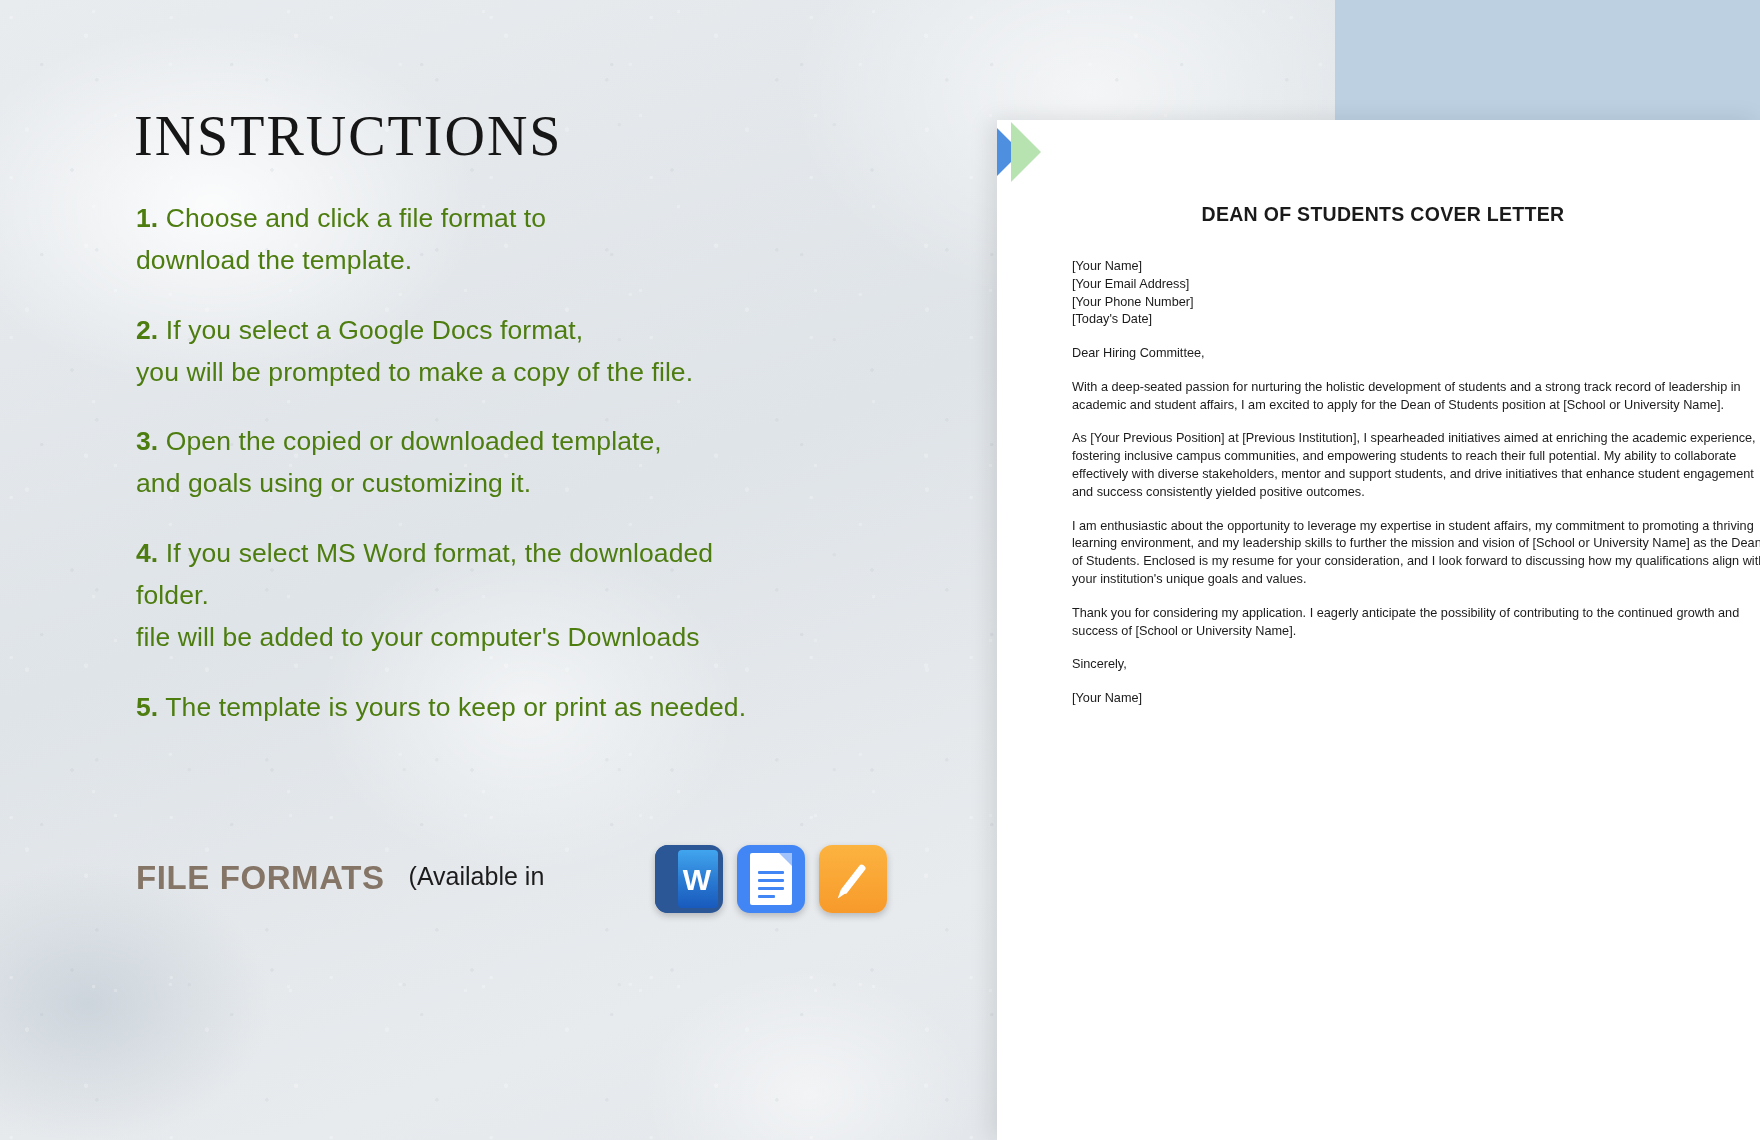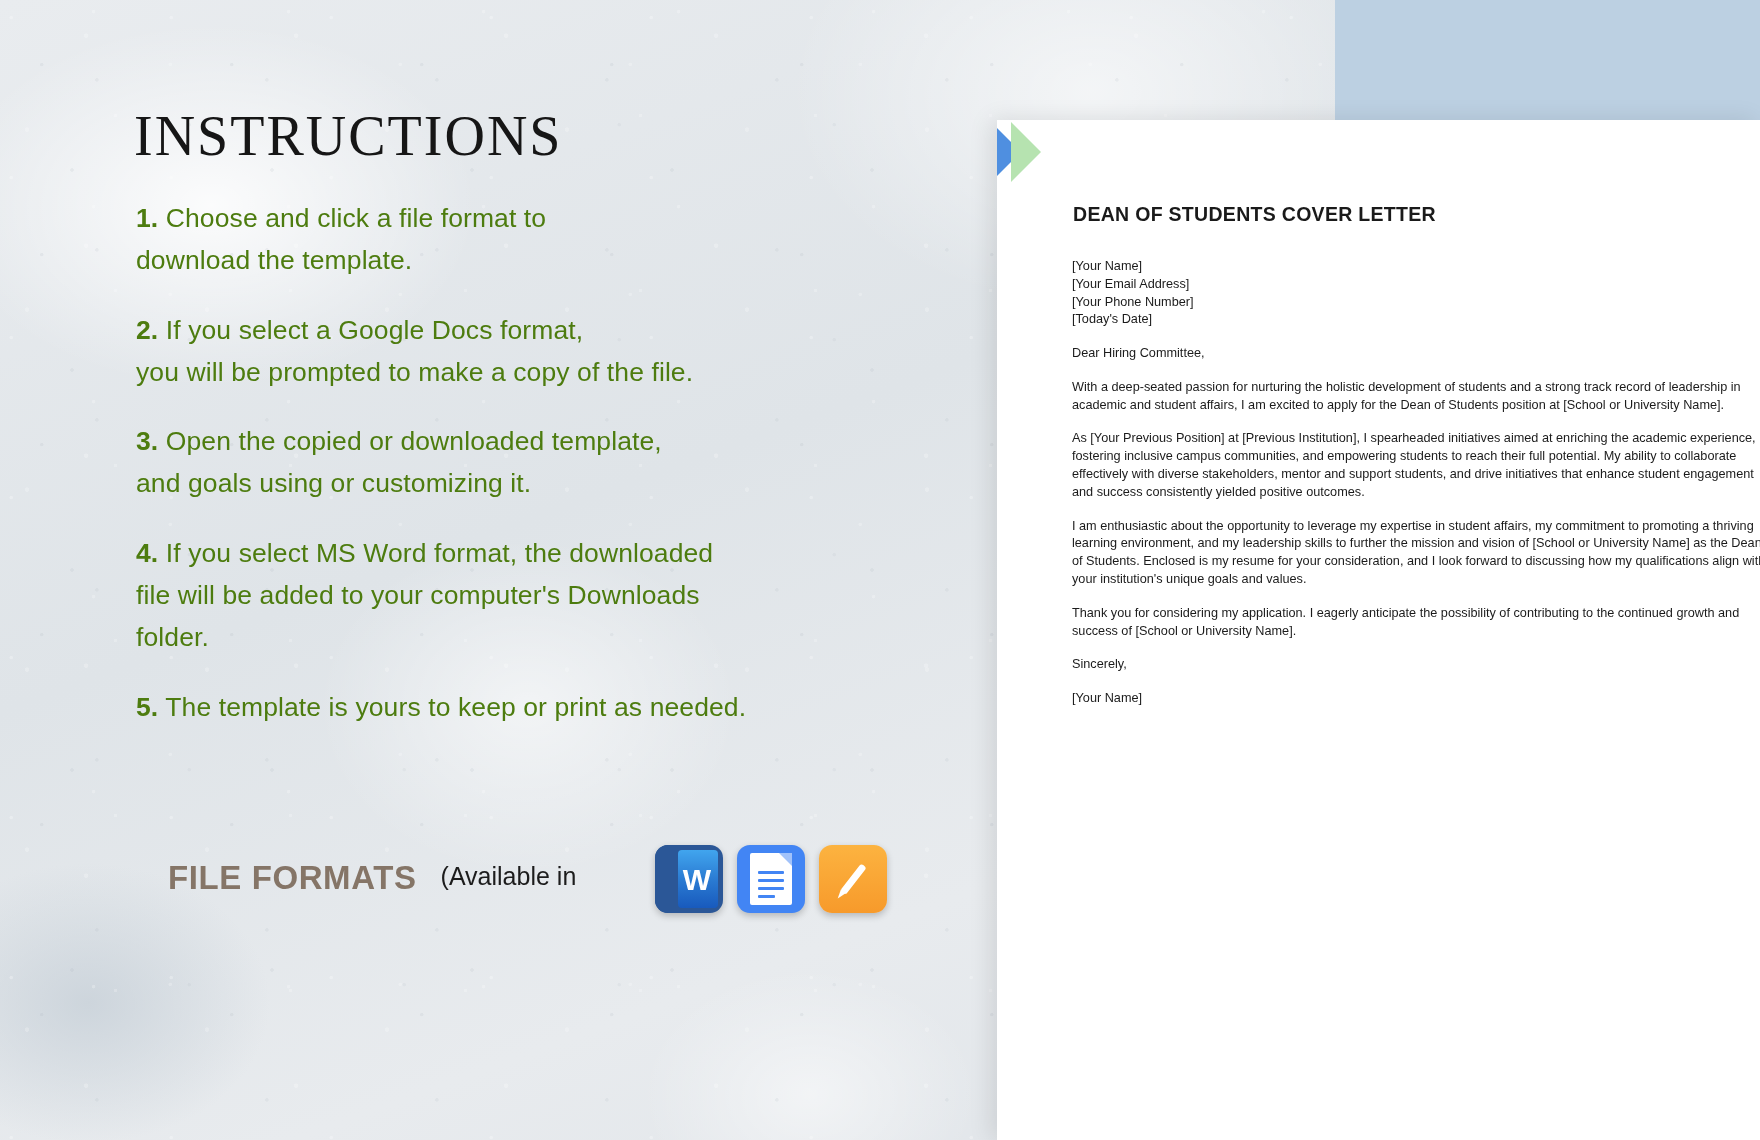--- a/index.html
+++ b/index.html
@@ -98,21 +98,20 @@
   }
   .step b { font-weight: 700; }
   .step .ln { display: block; }
 
   .file-formats {
     position: absolute;
     left: 136px;
     top: 845px;
     display: flex;
     align-items: flex-start;
-    margin-left: 32px;
   }
   .ff-label {
     font-size: 33px;
     font-weight: 700;
     color: #857567;
     letter-spacing: 0.6px;
     padding-top: 14px;
   }
   .ff-avail {
     margin-left: 24px;
@@ -241,21 +240,21 @@
     border-top: 30px solid transparent;
     border-bottom: 30px solid transparent;
     border-left: 30px solid #b6e3b0;
   }
 
   .doc-title {
     position: absolute;
     left: 76px;
     top: 83px;
     width: 620px;
-    text-align: left;
+    text-align: center;
     font-size: 19.5px;
     font-weight: 700;
     color: #1a1a1a;
     letter-spacing: 0.3px;
   }
 
   .doc-body {
     position: absolute;
     left: 75px;
     top: 138px;
@@ -297,22 +296,22 @@
 
       <div class="step">
         <span class="ln"><b>3.</b>
         <span>Open the copied or downloaded template,</span></span>
         <span class="ln">and goals using or customizing it.</span>
       </div>
 
       <div class="step">
         <span class="ln"><b>4.</b>
         <span>If you select MS Word format, the downloaded</span></span>
+        <span class="ln"> folder.</span>
         <span class="ln"> file will be added to your computer's Downloads</span>
-        <span class="ln"> folder.</span>
       </div>
 
       <div class="step">
         <span class="ln"><b>5.</b>
         <span>The template is yours to keep or print as needed.</span></span>
       </div>
 
     </div>
 
     <div class="file-formats">

